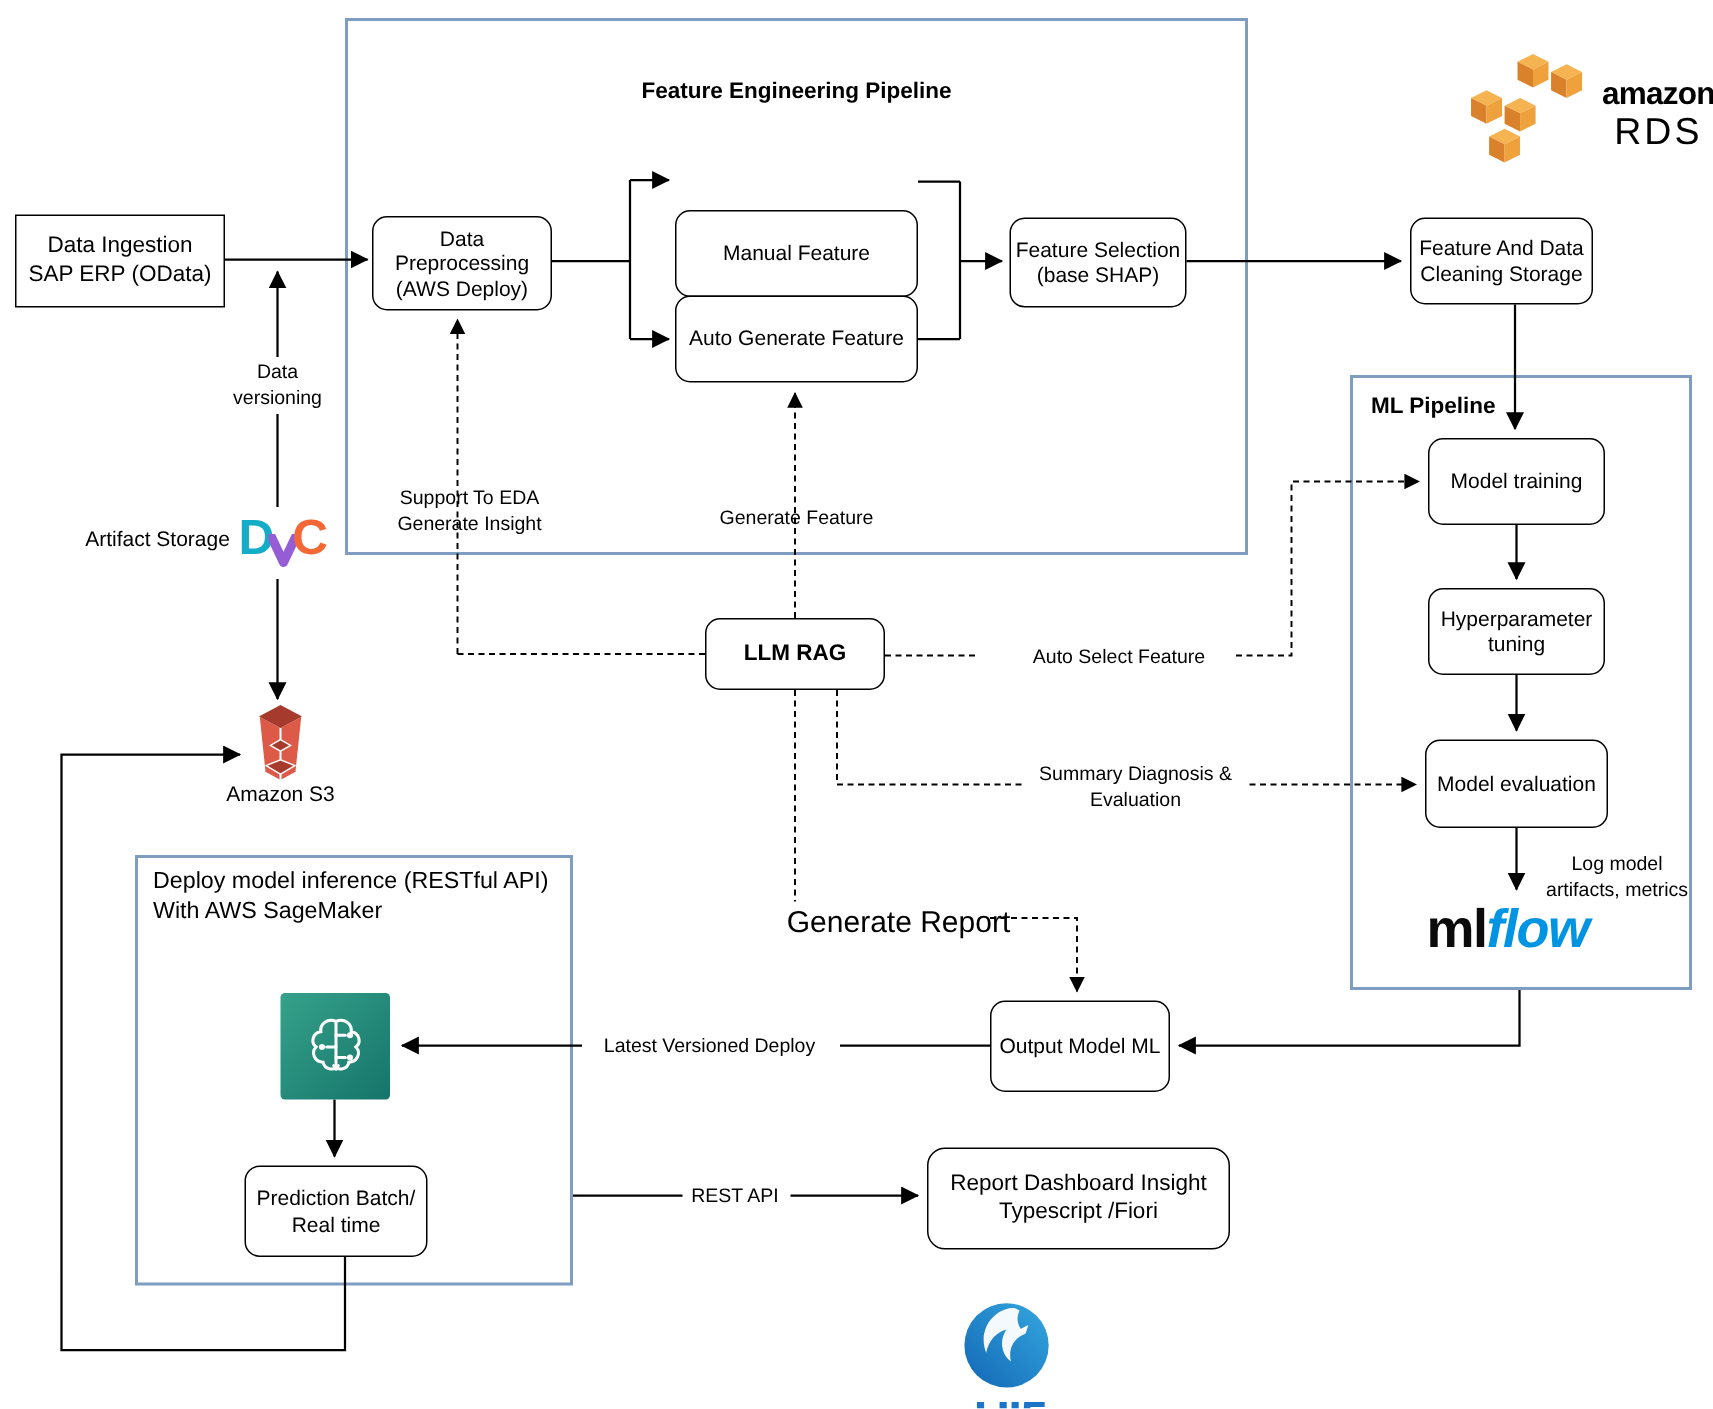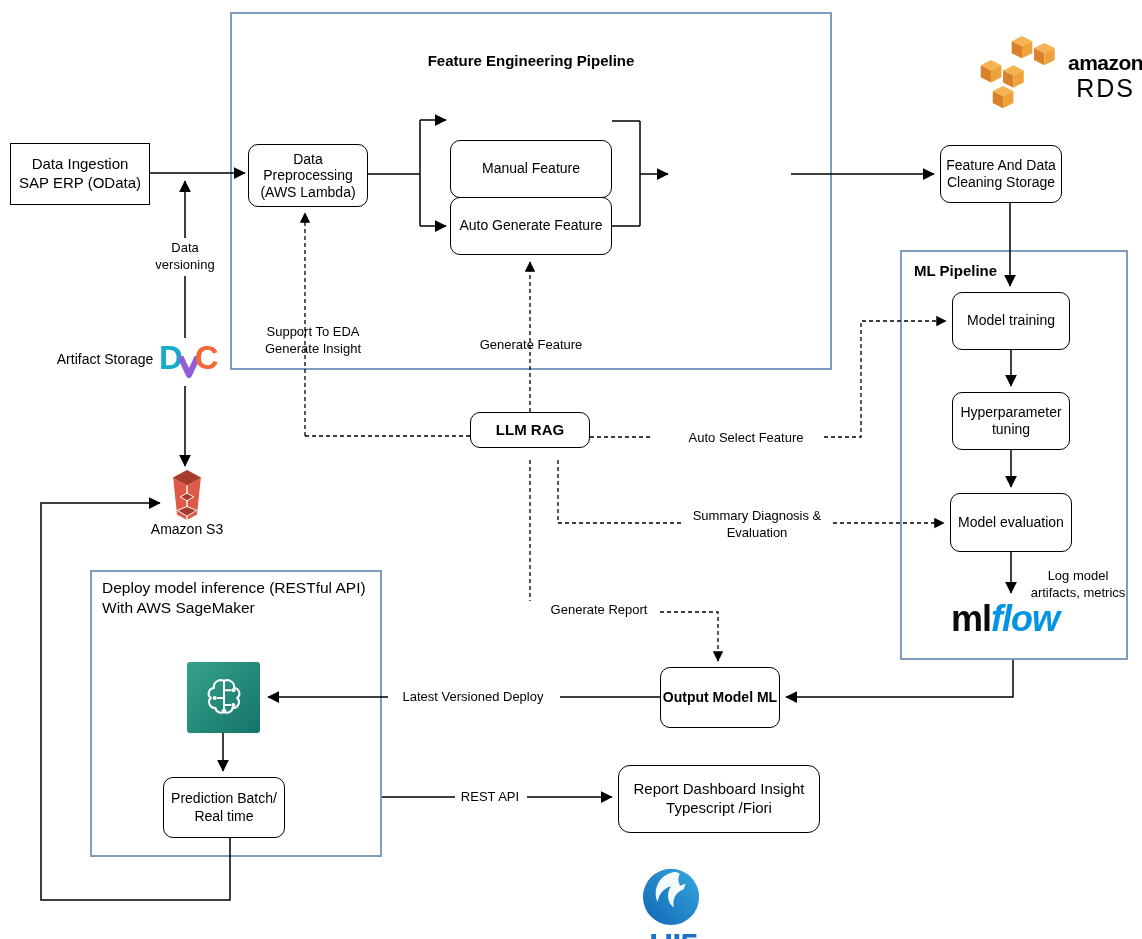--- a/index.html
+++ b/index.html
@@ -12,21 +12,21 @@
   .container-title.normal{font-weight:normal;font-size:15.5px;line-height:1.3;}
   .node{position:absolute;background:#fff;border:1.5px solid #000;border-radius:10px;
         display:flex;flex-direction:column;justify-content:center;align-items:center;
         font-size:14px;line-height:1.24;z-index:3;box-sizing:border-box;text-align:center;}
   .node span{display:block;white-space:nowrap;}
   .node.sharp{border-radius:0;font-size:15px;}
   .node.bold{font-weight:bold;font-size:15px;}
   .lbl{position:absolute;transform:translateX(-50%);text-align:center;font-size:13px;
        line-height:1.3;z-index:4;white-space:nowrap;}
   .lbl span{display:block;}
-  .lbl.big{font-size:13px;}
+  .lbl.big{font-size:20px;}
   .lbl.md{font-size:14px;}
   .logo{position:absolute;z-index:3;}
   
   .rds{display:flex;align-items:flex-start;}
   .rds .rds-text{margin-left:2px;margin-top:16px;line-height:1.0;text-align:center;}
   .rds .rds-brand{font-weight:bold;font-size:21px;letter-spacing:-0.5px;}
   .rds .rds-product{font-size:25px;letter-spacing:2px;margin-top:3px;}
   
   .dvc{display:flex;align-items:flex-start;font-weight:800;font-size:33px;line-height:1;}
   .dvc .d{color:var(--dvc-teal,#13adc7);}
@@ -110,55 +110,59 @@
   </svg>
 
   <div class="node sharp" style="left:10px;top:143px;width:140px;height:62px;">
     <span>Data Ingestion</span>
     <span>SAP ERP (OData)</span>
   </div>
 
   <div class="node" style="left:248px;top:144px;width:120px;height:63px;line-height:1.16;">
     <span>Data</span>
     <span>Preprocessing</span>
-    <span>(AWS Lambda)</span>
+    <span>(AWS Deploy)</span>
   </div>
 
   <div class="node" style="left:450px;top:92px;width:162px;height:58px;margin-top:48px;">
     <span>Manual Feature</span>
   </div>
 
   <div class="node" style="left:450px;top:197px;width:162px;height:58px;">
     <span>Auto Generate Feature</span>
   </div>
 
+  <div class="node" style="left:673px;top:145px;width:118px;height:60px;">
+    <span>Feature Selection</span>
+    <span>(base SHAP)</span>
+  </div>
 
   <div class="node" style="left:940px;top:145px;width:122px;height:58px;">
     <span>Feature And Data</span>
     <span>Cleaning Storage</span>
   </div>
 
   <div class="node" style="left:952px;top:292px;width:118px;height:58px;">
     <span>Model training</span>
   </div>
 
   <div class="node" style="left:952px;top:392px;width:118px;height:58px;">
     <span>Hyperparameter</span>
     <span>tuning</span>
   </div>
 
   <div class="node" style="left:950px;top:493px;width:122px;height:59px;">
     <span>Model evaluation</span>
   </div>
 
-  <div class="node bold" style="left:470px;top:412px;width:120px;height:36px;">
+  <div class="node bold" style="left:470px;top:412px;width:120px;height:48px;">
     <span>LLM RAG</span>
   </div>
 
-  <div class="node" style="left:660px;top:667px;width:120px;height:61px;font-weight:bold;">
+  <div class="node" style="left:660px;top:667px;width:120px;height:61px;">
     <span>Output Model ML</span>
   </div>
 
   <div class="node" style="left:163px;top:777px;width:122px;height:61px;">
     <span>Prediction Batch/</span>
     <span>Real time</span>
   </div>
 
   <div class="node" style="left:618px;top:765px;width:202px;height:68px;font-size:15px;border-radius:12px;">
     <span>Report Dashboard Insight</span>

